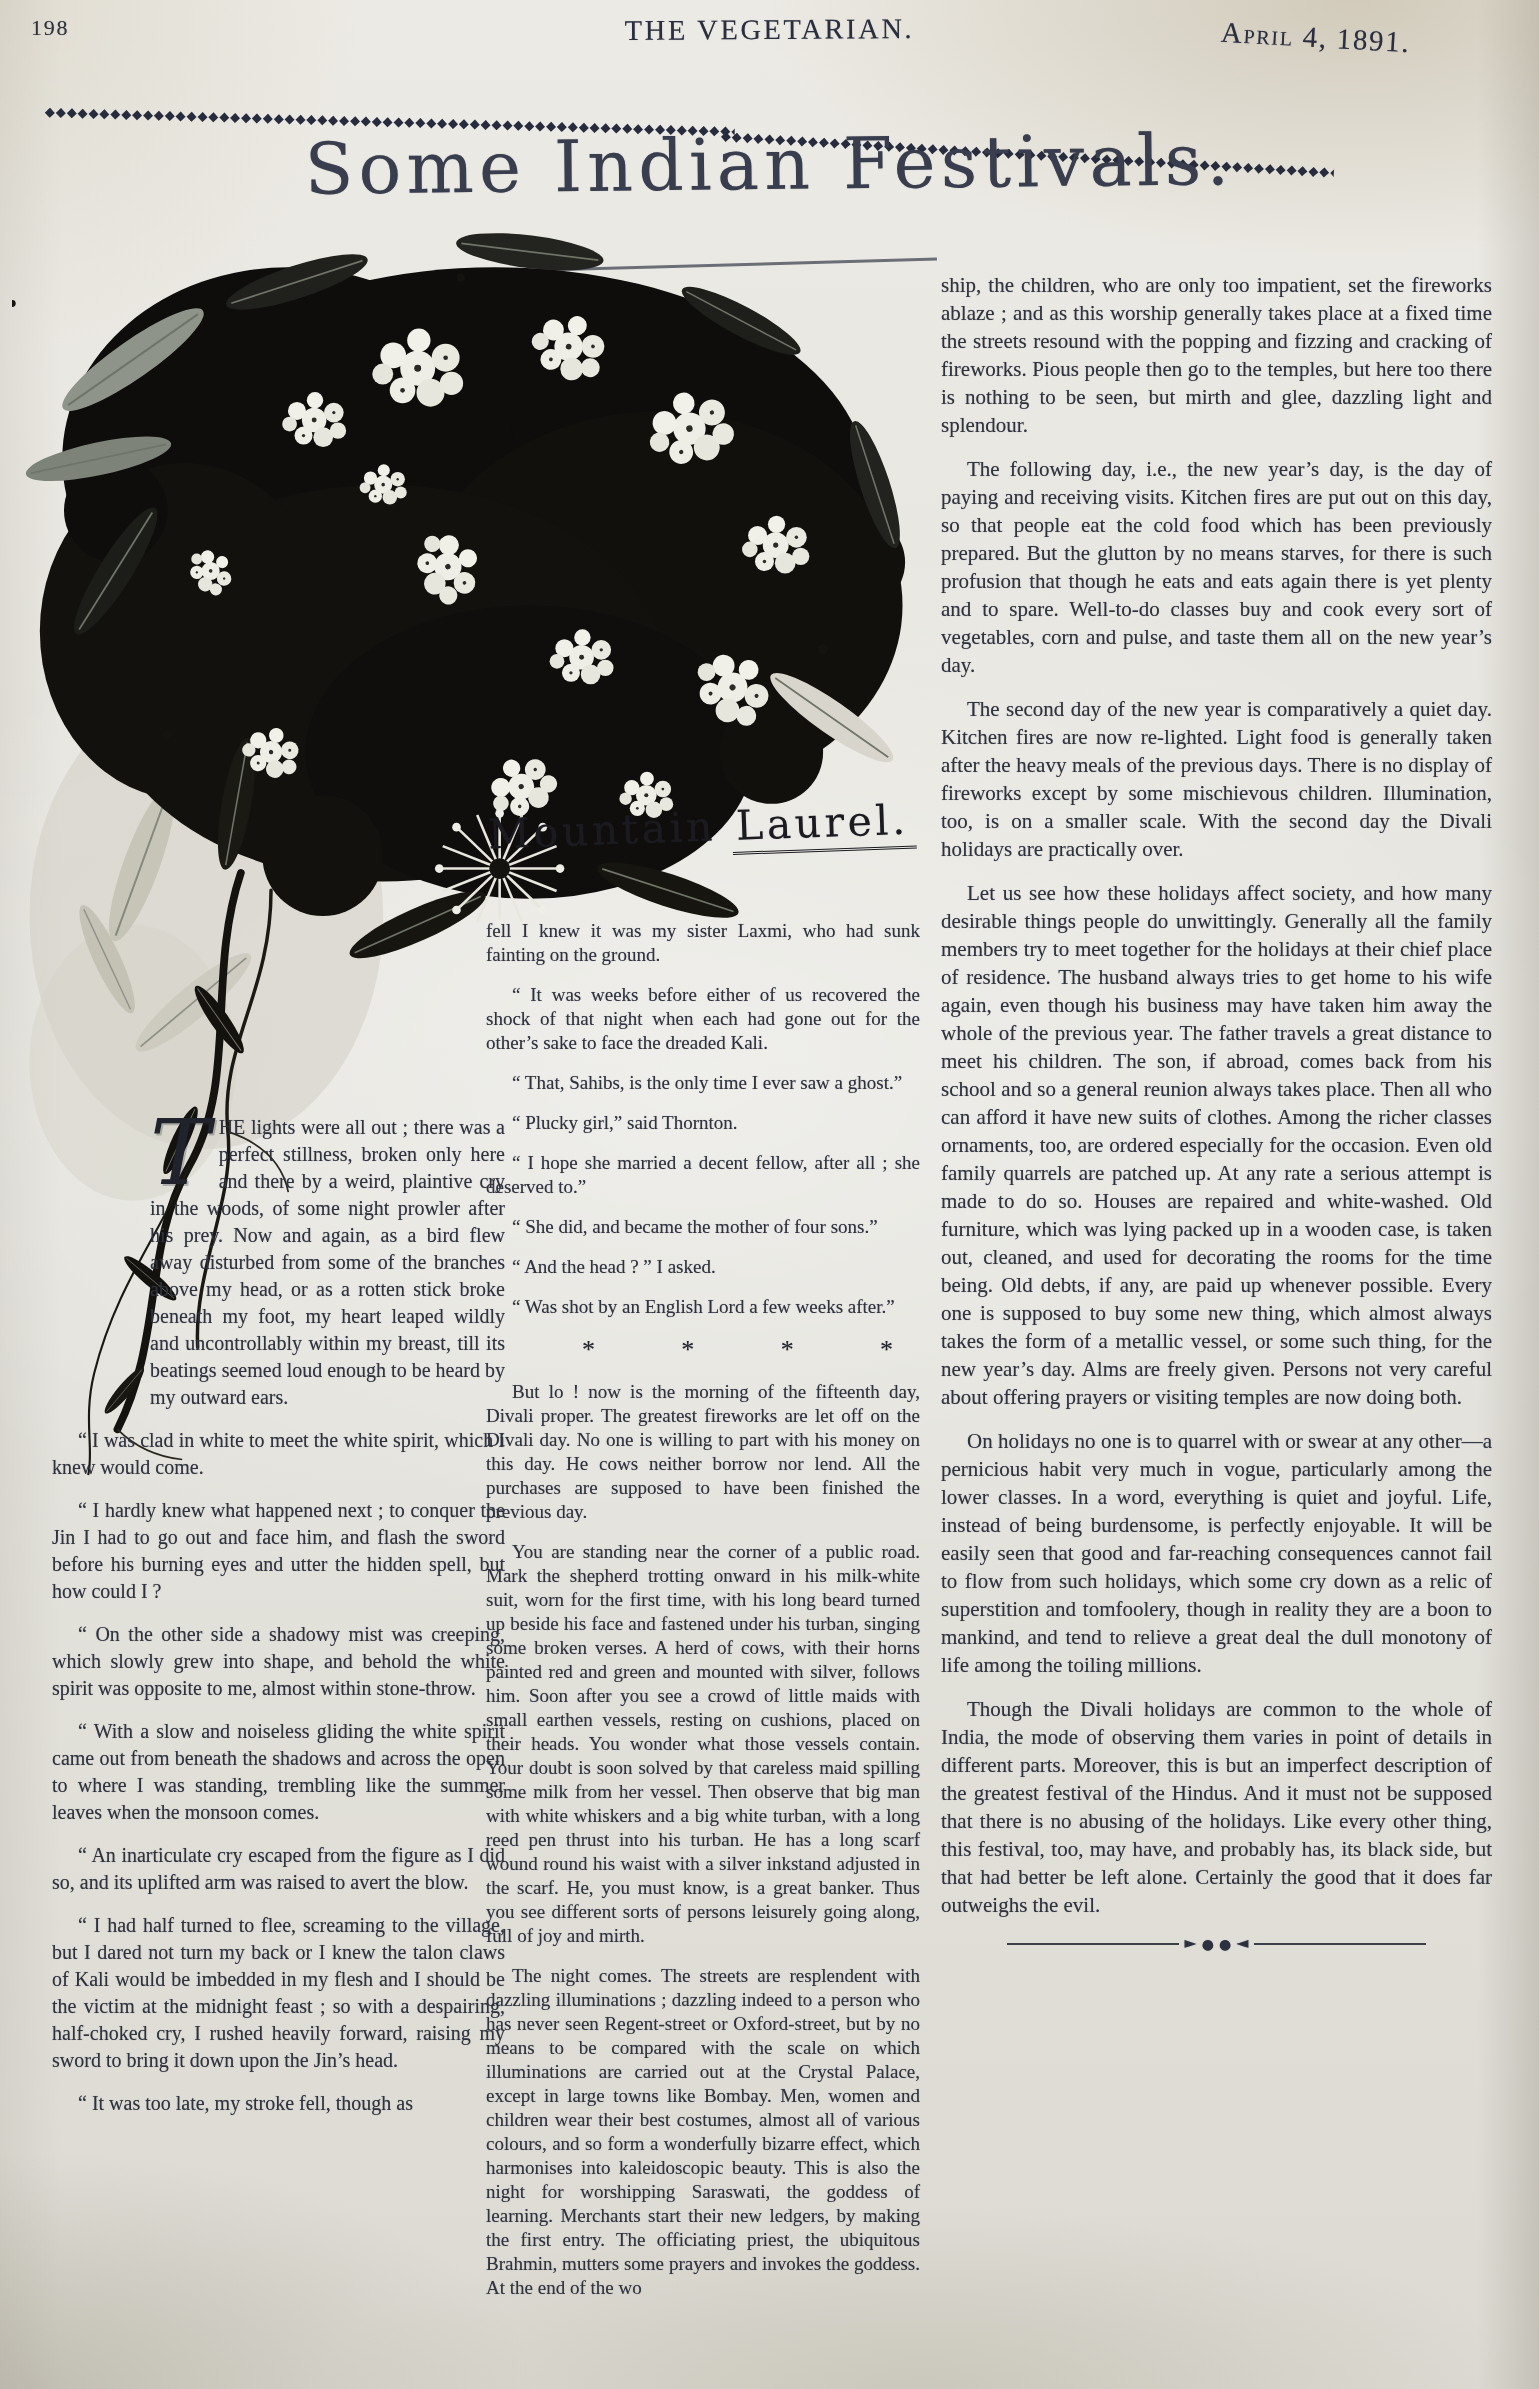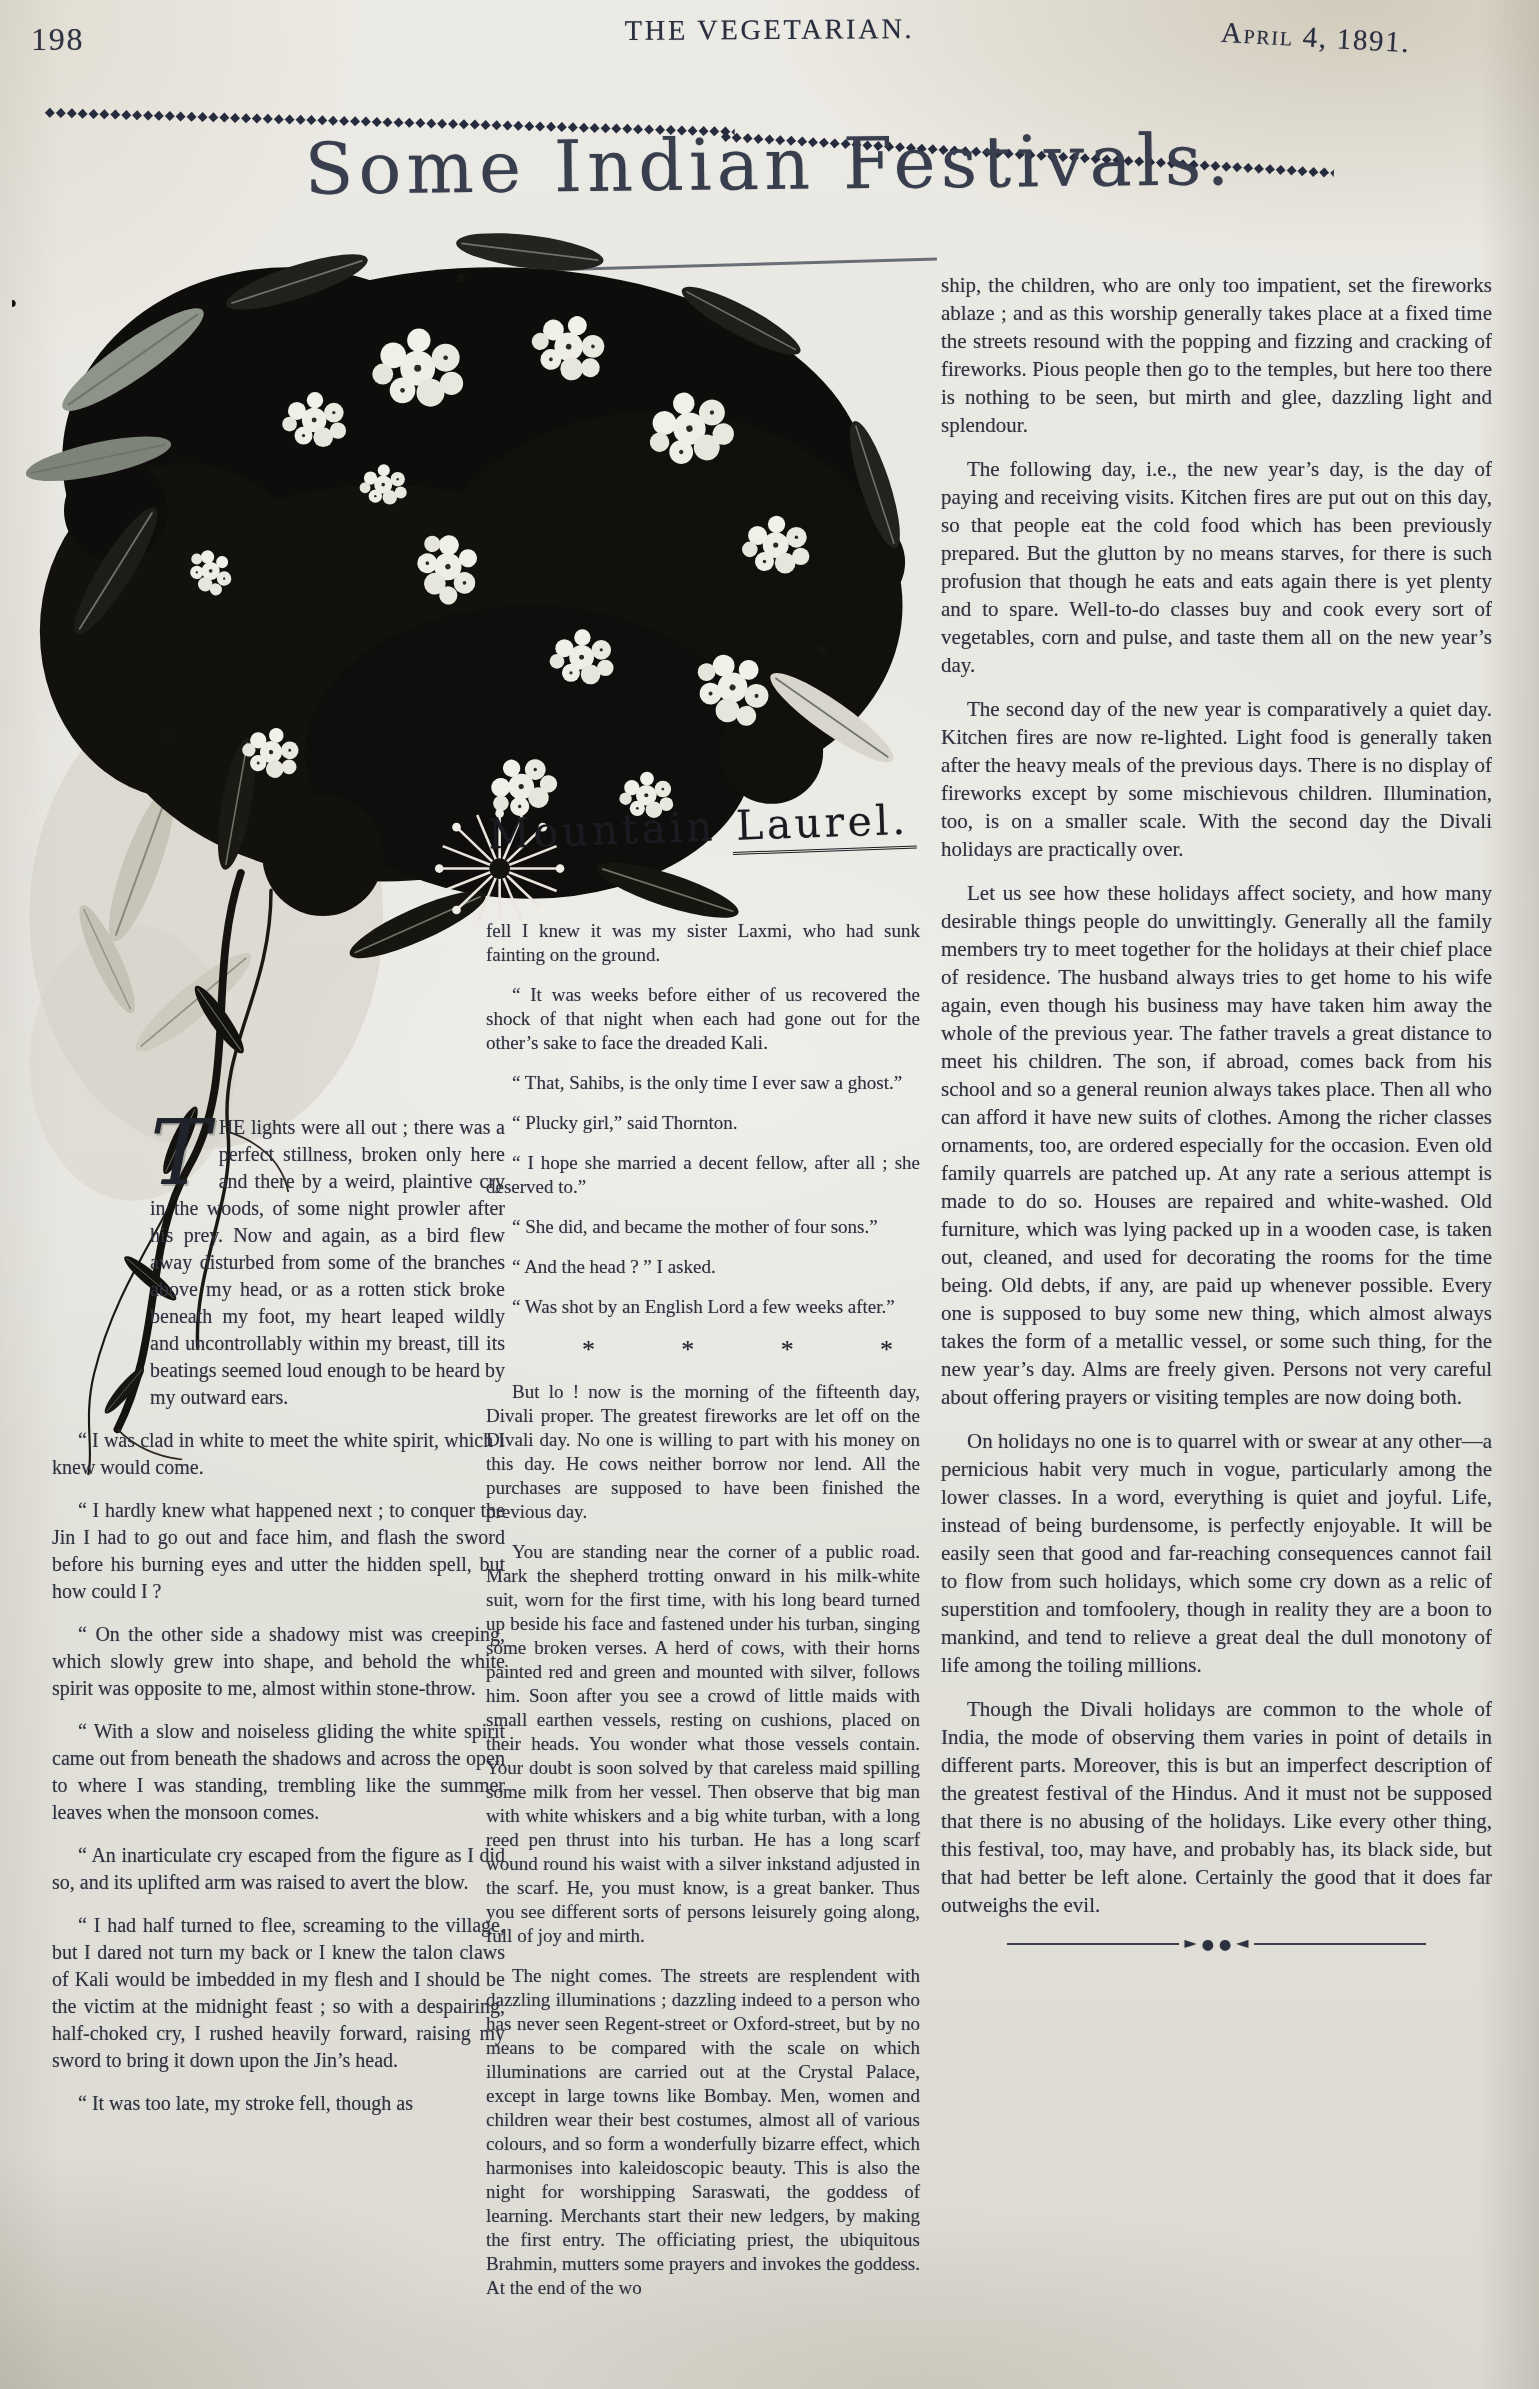--- a/index.html
+++ b/index.html
@@ -12,21 +12,21 @@
       radial-gradient(777px 362px at 2% 100%, rgba(125,118,100,0.28), transparent 65%),
       radial-gradient(863px 259px at 60% 100%, rgba(140,132,112,0.22), transparent 70%),
       radial-gradient(1294px 777px at 45% 45%, rgba(255,255,255,0.38), transparent 72%),
       linear-gradient(90deg, rgba(120,112,95,0.10) 0%, transparent 4%, transparent 96%, rgba(110,102,88,0.22) 100%),
       linear-gradient(180deg,#eceae4 0%, #e4e3dd 55%, #dcdad2 100%);
     font-family:"Liberation Serif", serif;
     color:#2f3340;
   }
   .ink{text-shadow:0 0 0.9px rgba(47,51,64,.45);}
   
-  .pagenum{position:absolute;left:31px;top:21px;font-size:32px;letter-spacing:1.7px;}
+  .pagenum{position:absolute;left:31px;top:15px;font-size:22px;letter-spacing:1.7px;}
   .masthead{position:absolute;left:0;top:14px;width:1539px;text-align:center;
     font-size:28.5px;letter-spacing:2.6px;transform:rotate(-0.4deg);color:#2a2f40;}
   .issuedate{position:absolute;left:1221px;top:21px;font-size:29px;
     font-variant:small-caps;letter-spacing:1.7px;transform:rotate(3.2deg);color:#2a2f40;}
   .diamond-rule{position:absolute;overflow:hidden;white-space:nowrap;
     font-family:"DejaVu Sans",sans-serif;font-size:13px;letter-spacing:0.9px;
     color:#262b3d;height:19px;line-height:19px;}
   .rule-a{left:45px;top:102px;width:690px;transform:rotate(1.6deg);transform-origin:left center;}
   .rule-b{left:721px;top:126px;width:614px;transform:rotate(3.4deg);transform-origin:left center;}
   

